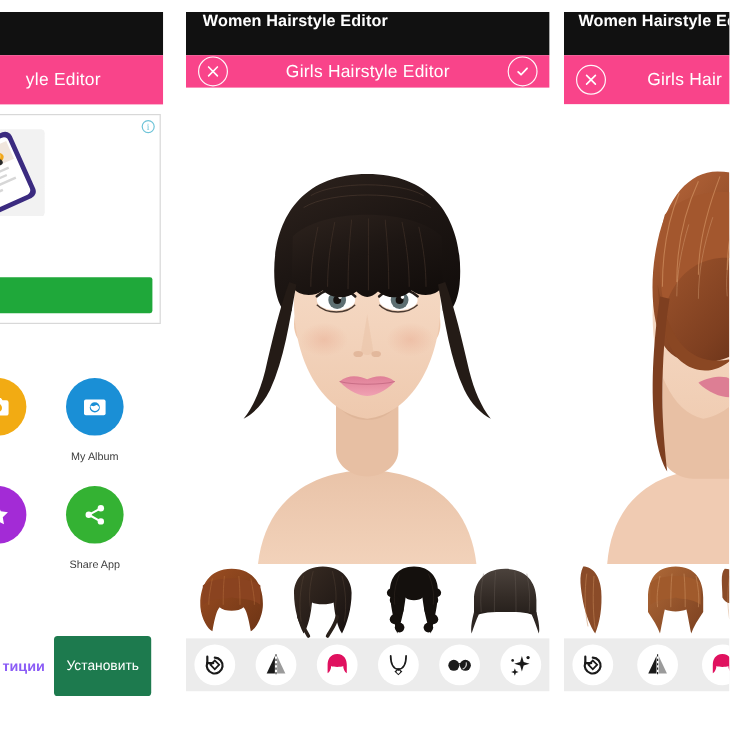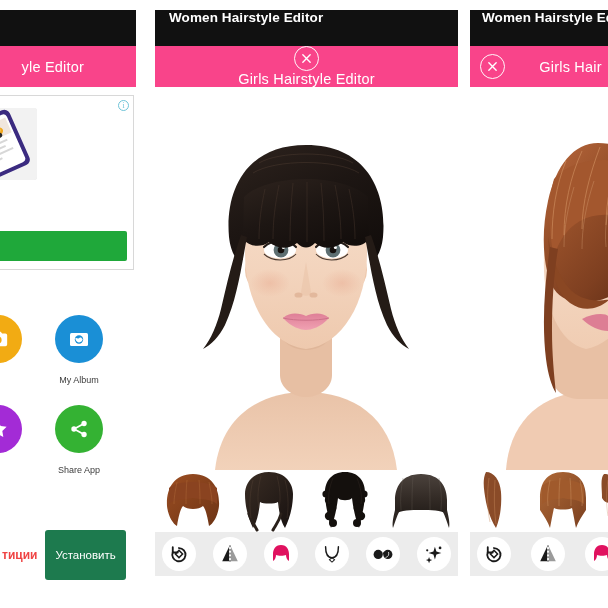--- a/index.html
+++ b/index.html
@@ -92,21 +92,21 @@
     position:absolute; border-radius:50%;
     display:flex; align-items:center; justify-content:center;
   }
   .menu-label {
     position:absolute; font-size:9px; color:#3c3c3c;
     text-align:center; white-space:nowrap;
   }
 
   .installbar { position:absolute; display:flex; align-items:center; }
   .installbar .ib-text {
-    font-size:12px; font-weight:bold; color:#ef4444;
+    font-size:12px; font-weight:bold; color:#8b5cf6;
     white-space:nowrap;
   }
   .install-btn {
     background:#1d7a4e; color:#ffffff; border-radius:3px;
     font-size:11.5px; padding:19px 10px; white-space:nowrap;
   }
 </style>
 </head>
 <body>
 
@@ -185,21 +185,21 @@
       <span class="install-btn" style="margin-left:8px;">Установить</span>
     </div>
   </div>
 
   <div class="panel" style="left:155px; top:0px; width:303px; height:608px;">
 
     <div class="titlebar" style="position:absolute; left:0; top:10px; width:303px; height:36px;">
       <span>Women Hairstyle Editor</span>
     </div>
 
-    <div class="actionbar" style="position:absolute; left:0; top:46px; width:303px; height:41px; padding:0 10px;flex-direction:column;">
+    <div class="actionbar" style="position:absolute; left:0; top:46px; width:303px; height:27px; padding:0 10px;">
       <span class="circ-ico">
         <svg width="11" height="11" viewBox="0 0 12 12">
           <path d="M2 2l8 8M10 2l-8 8" stroke="#ffffff" stroke-width="1.5" fill="none" stroke-linecap="round"></path>
         </svg>
       </span>
       <span class="ab-title">Girls Hairstyle Editor</span>
       <span class="circ-ico">
         <svg width="13" height="13" viewBox="0 0 14 14">
           <path d="M3 7.4l2.6 2.6L11 4.2" stroke="#ffffff" stroke-width="1.6" fill="none" stroke-linecap="round" stroke-linejoin="round"></path>
         </svg>

